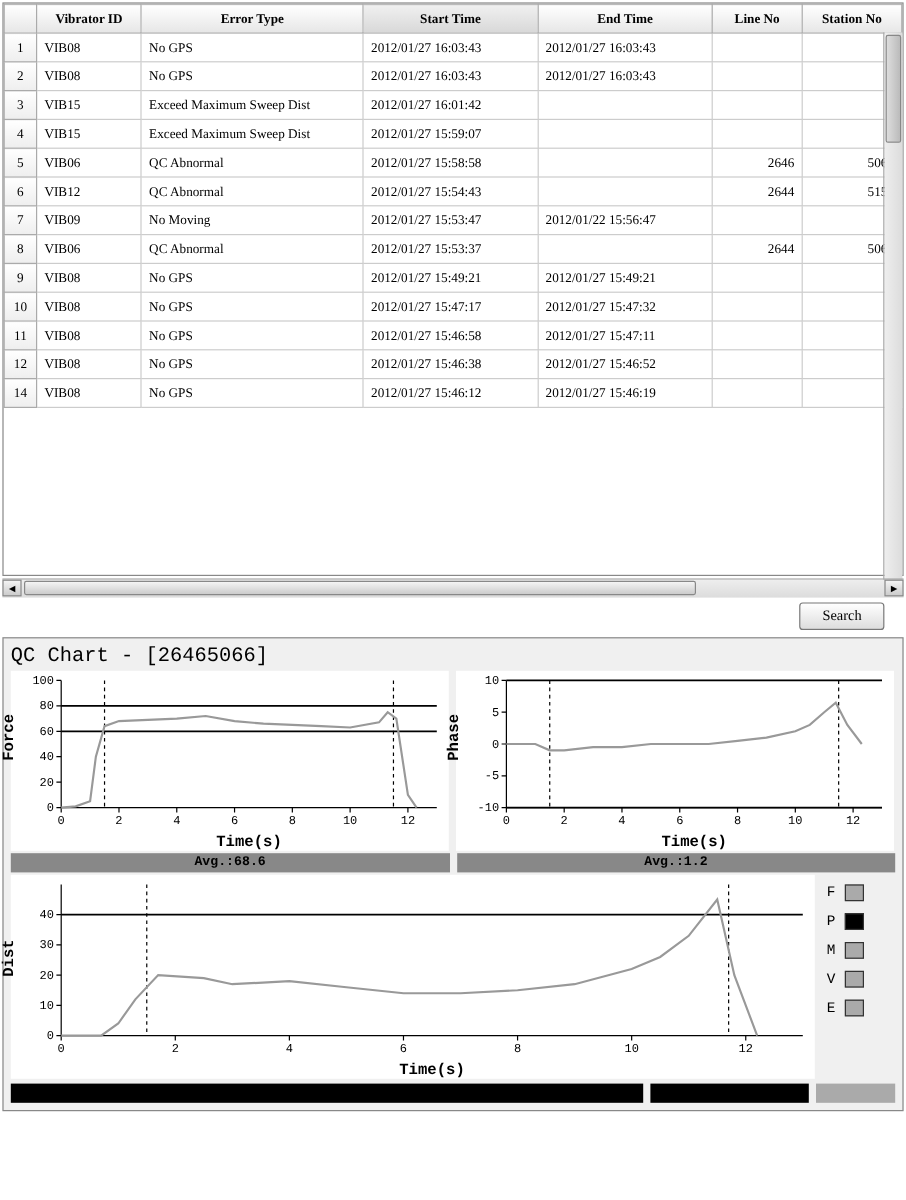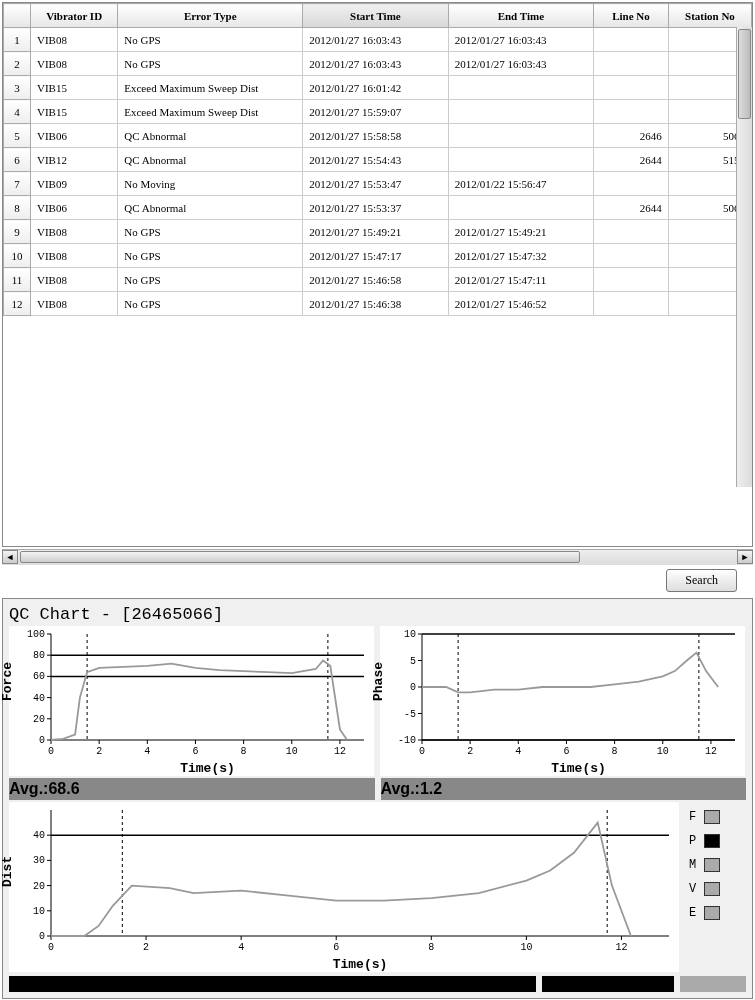--- a/index.html
+++ b/index.html
@@ -1,18 +1,18 @@
 <!DOCTYPE html>
 <html><head>
 <meta charset="utf-8">
 <style>
 * { box-sizing: border-box; margin: 0; padding: 0; }
 body { font-family: "SimSun", "Times New Roman", serif; font-size: 11px; background: #fff; width: 755px; }
 .panel { border: 1px solid #888; margin: 2px; background: #fff; }
-.table-panel { height: 545px; position: relative; }
+.table-panel { height: 478px; position: relative; }
 .tbl { width: 100%; border-collapse: collapse; table-layout: fixed; }
 .tbl th, .tbl td { border: 1px solid #ccc; padding: 4px 6px; text-align: left; font-size: 11px; height: 24px; white-space: nowrap; overflow: hidden; }
 .tbl th { background: linear-gradient(#fff,#e6e6e6); font-weight: bold; text-align: center; border: 1px solid #aaa; }
 .tbl th.sort { background: linear-gradient(#f0f0f0,#d8d8d8); }
 .tbl td.rownum { text-align: center; background: linear-gradient(#fff,#eee); border: 1px solid #aaa; width: 24px; }
 .tbl td.num { text-align: right; }
 .vscroll { position: absolute; right: 0; top: 24px; width: 16px; height: 460px; background: linear-gradient(90deg,#eee,#dcdcdc); border-left: 1px solid #aaa; }
 .vscroll .thumb { position: absolute; top: 2px; left: 1px; width: 13px; height: 90px; background: linear-gradient(90deg,#ddd,#bbb); border: 1px solid #888; border-radius: 2px; }
 .hscroll { height: 16px; background: linear-gradient(#eee,#dcdcdc); border-top: 1px solid #aaa; position: relative; margin: 0 2px; }
 .hscroll .btn { position: absolute; width: 16px; height: 14px; top: 0; background: linear-gradient(#f4f4f4,#ccc); border: 1px solid #888; text-align: center; font-size: 9px; line-height: 12px; }
@@ -20,21 +20,21 @@
 .hscroll .btn.r { right: 0; }
 .hscroll .thumb { position: absolute; left: 18px; top: 1px; height: 12px; width: 560px; background: linear-gradient(#f4f4f4,#ccc); border: 1px solid #888; border-radius: 2px; }
 .search-row { text-align: right; padding: 4px 18px; text-decoration: underline; }
 .btn3d { display: inline-block; padding: 3px 18px; background: linear-gradient(#fff,#ddd); border: 1px solid #777; border-radius: 3px; font-family: inherit; font-size: 12px; cursor: pointer; }
 .chart-panel { padding: 6px; background: #f0f0f0; }
 .chart-title { font-family: "Courier New", monospace; font-size: 17px; margin-bottom: 2px; }
 .chart-row { display: flex; gap: 6px; }
 .chart-box { background: #fff; position: relative; }
 .chart-box svg { display: block; }
 .avg-row { display: flex; gap: 6px; margin: 2px 0; }
-.avg-cell { flex: 1; background: #888; color: #000; font-weight: bold; font-size: 16px; padding: 2px 0; font-family: Liberation Sans, sans-serif; }
+.avg-cell { flex: 1; background: #888; color: #000; text-align: center; font-weight: bold; font-size: 11px; padding: 2px 0; font-family: Liberation Mono, monospace; }
 .legend { display: flex; flex-direction: column; gap: 10px; padding: 8px 4px; font-family: "Courier New", monospace; font-size: 12px; }
 .legend-item { display: flex; align-items: center; gap: 8px; }
 .legend-sw { width: 16px; height: 14px; border: 1px solid #333; }
 .bottom-bars { display: flex; gap: 6px; margin-top: 4px; }
 .bottom-bars .bar { height: 16px; }
 .ylabel { position: absolute; left: -2px; top: 50%; transform: translateY(-50%) rotate(-90deg); transform-origin: left center; font-family: "Courier New", monospace; font-weight: bold; font-size: 13px; }
 </style>
 </head>
 <body>
 
@@ -159,20 +159,29 @@
   <td>2012/01/27 15:47:11</td>
   <td class="num"></td>
   <td class="num"></td>
         </tr>
         <tr>
           <td class="rownum">12</td>
   <td>VIB08</td>
   <td>No GPS</td>
   <td>2012/01/27 15:46:38</td>
   <td>2012/01/27 15:46:52</td>
+  <td class="num"></td>
+  <td class="num"></td>
+        </tr>
+        <tr>
+          <td class="rownum">14</td>
+  <td>VIB08</td>
+  <td>No GPS</td>
+  <td>2012/01/27 15:46:12</td>
+  <td>2012/01/27 15:46:19</td>
   <td class="num"></td>
   <td class="num"></td>
         </tr>
       </tbody>
   </table>
   <div class="vscroll">
     <div class="thumb"></div>
   </div>
 </div>
 <div class="hscroll">

